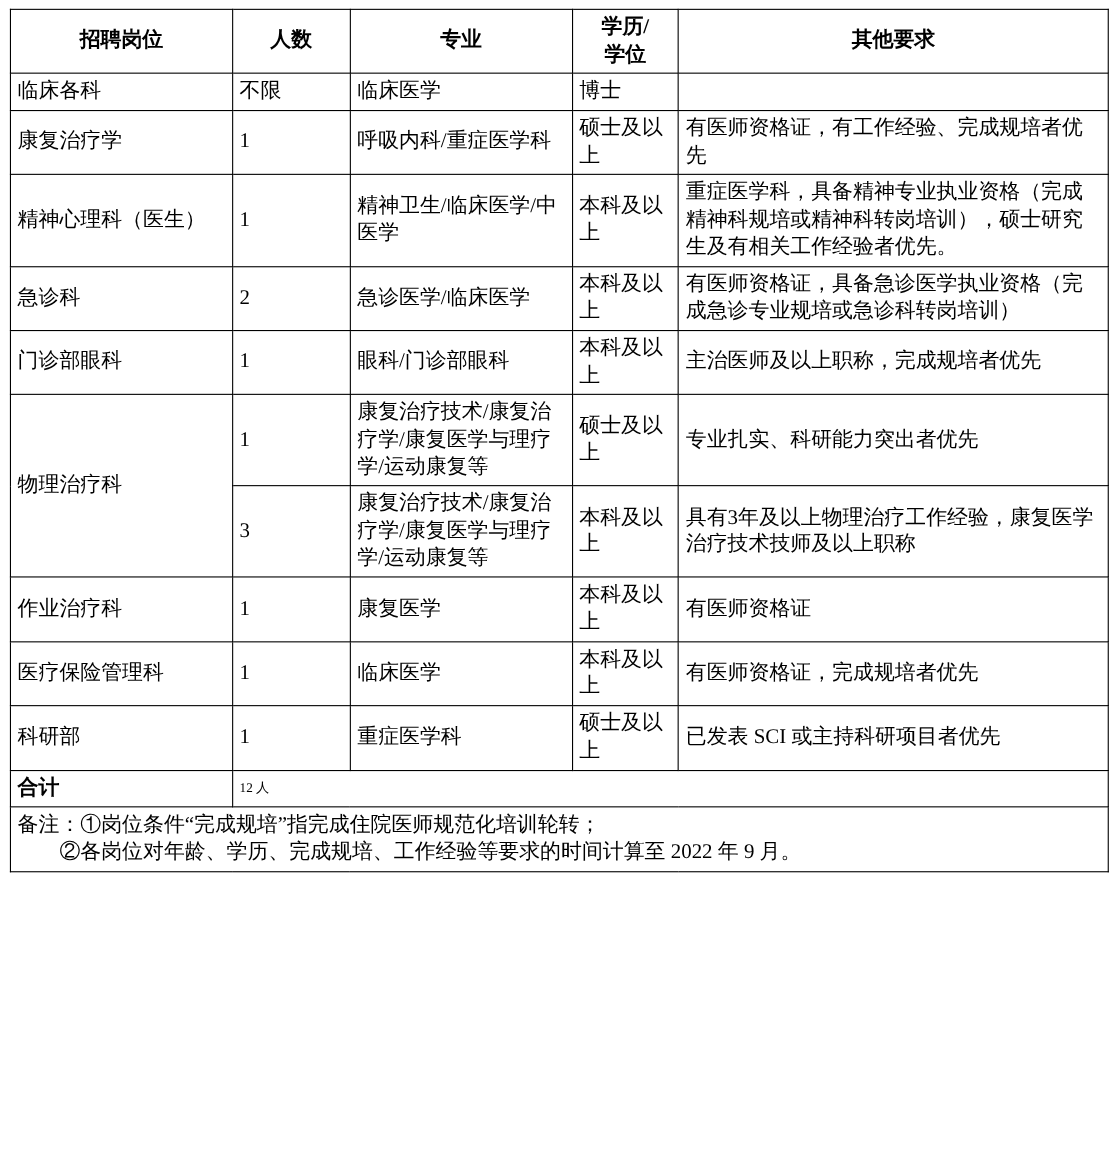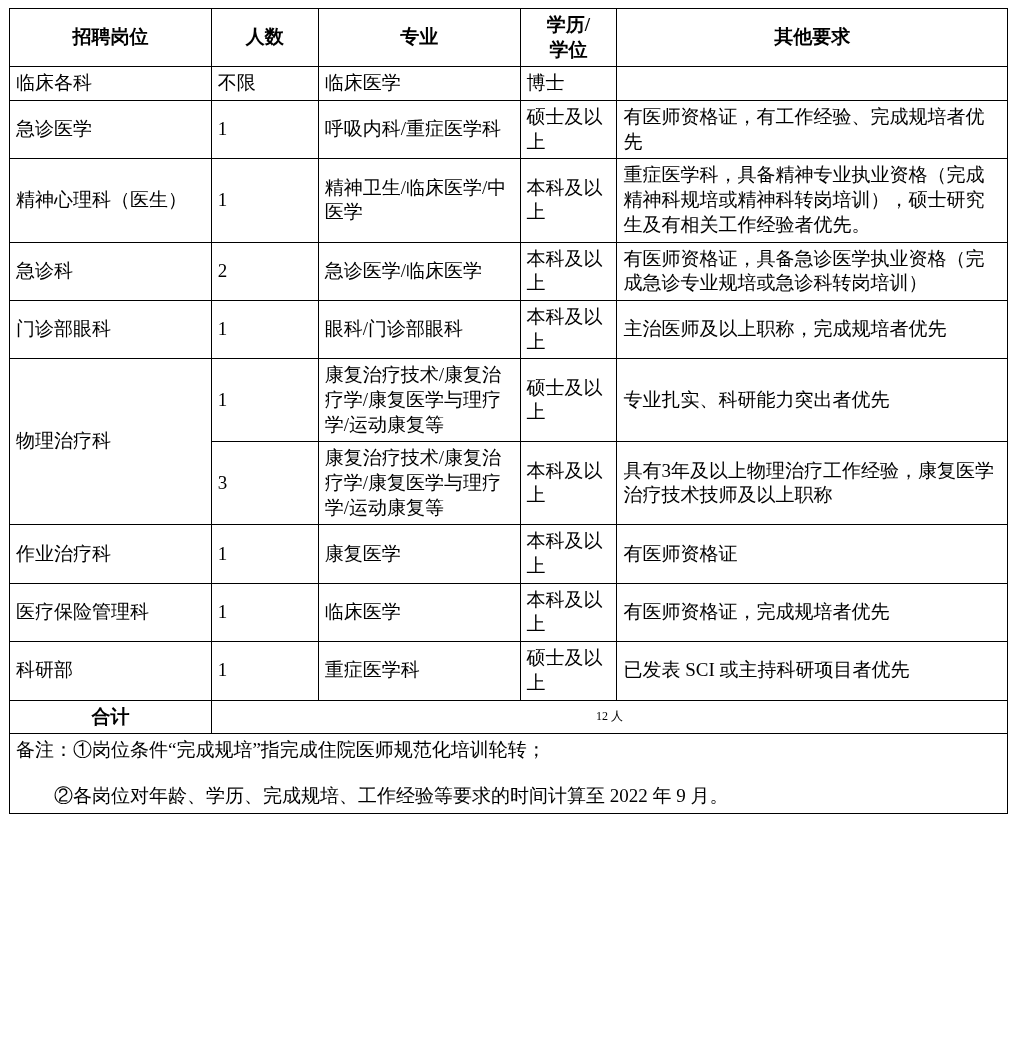--- a/index.html
+++ b/index.html
@@ -43,39 +43,38 @@
     text-align: center;
     font-weight: bold;
     font-size: 21px;
     padding: 10px 4px;
   }
   .small-major {
     font-size: 16px;
     line-height: 1.25;
   }
   .total-row td {
-    text-align: center;
+    text-align: left;
     font-size: 21px;
     font-weight: bold;
     padding: 10px 4px;
   }
   .total-row td.total-val {
     font-weight: normal;
     font-size: 12px;
   }
   .note-row td {
     text-align: left;
     font-size: 19px;
     line-height: 1.7;
     padding: 8px 10px 10px 14px;
   }
   .note-line-2 {
     display: block;
     text-indent: 2em;
-    margin-top: 21px;
   }
 </style>
 </head>
 <body>
 
 <div class="page">
   <table class="recruit">
     <colgroup>
       <col class="c-pos">
         <col class="c-num">
@@ -99,21 +98,21 @@
 
       <tr>
         <td>临床各科</td>
         <td>不限</td>
         <td>临床医学</td>
         <td>博士</td>
         <td></td>
       </tr>
 
       <tr>
-        <td>急诊医学</td>
+        <td>康复治疗学</td>
         <td>1</td>
         <td>呼吸内科/重症医学科</td>
         <td>硕士及以上</td>
         <td>有医师资格证，有工作经验、完成规培者优先</td>
       </tr>
 
       <tr>
         <td>精神心理科（医生）</td>
         <td>1</td>
         <td>精神卫生/临床医学/中医学</td>

